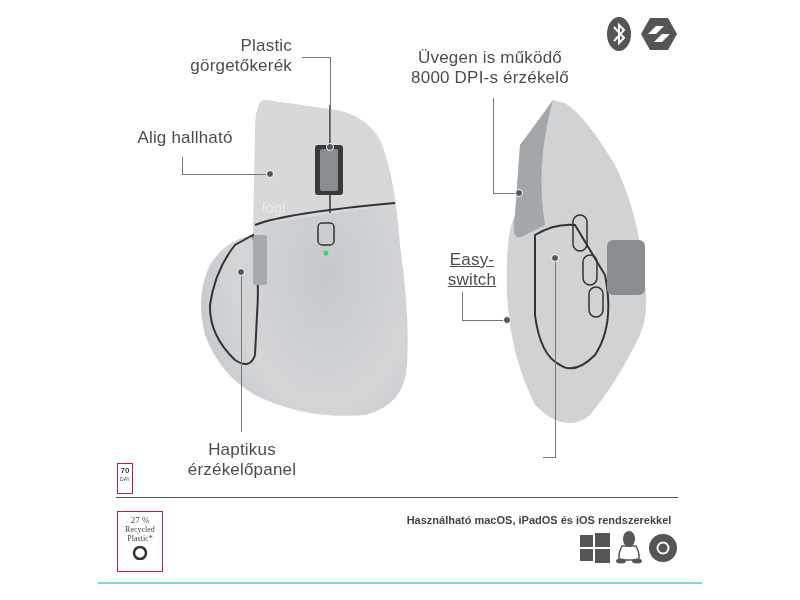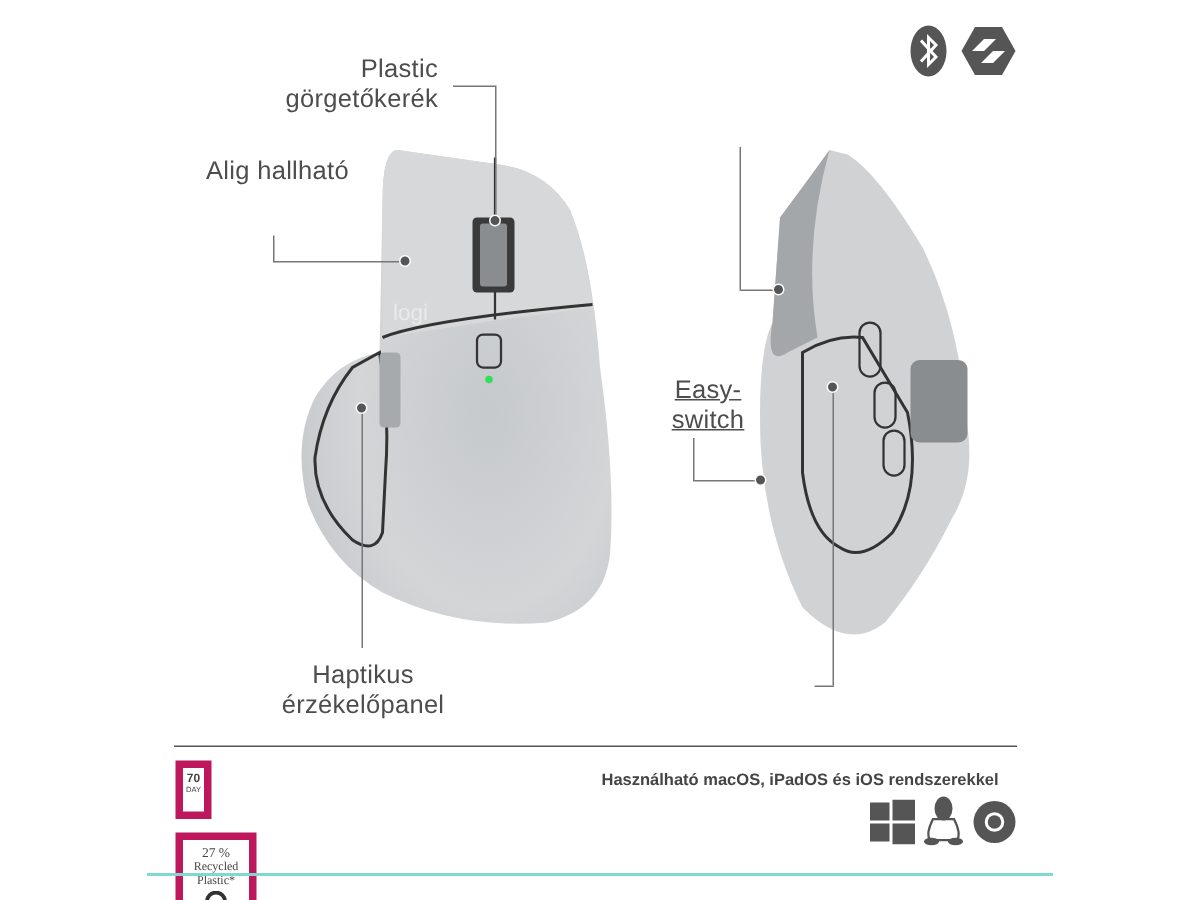--- a/index.html
+++ b/index.html
@@ -5,21 +5,21 @@
   html, body { margin:0; padding:0; background:#ffffff; }
   body { width:800px; height:600px; position:relative; overflow:hidden;
          font-family:"Liberation Sans", sans-serif; color:#4a4a4a; }
   .label { position:absolute; font-size:17px; line-height:20px; color:#4d4d4d; letter-spacing:0.2px; }
   .label.right { text-align:right; }
   .label.center { text-align:center; }
   .line { position:absolute; background:#777; }
   .dot { position:absolute; width:6px; height:6px; border-radius:50%; background:#555; border:1px solid #fff; }
   svg { position:absolute; }
   .compat { position:absolute; font-size:11px; font-weight:bold; color:#444; }
-  .badge { position:absolute; border:5px solid #be185d; text-align:center; color:#444;margin-top:44px; }
+  .badge { position:absolute; border:1px solid #be185d; text-align:center; color:#444; }
 </style>
 </head>
 <body>
 
 <svg style="left:606px;top:16px" width="26" height="36" viewBox="0 0 26 36">
   <ellipse cx="13" cy="18" rx="12" ry="17" fill="#555"></ellipse>
   <path d="M8 11 L18 22 L13 27 L13 9 L18 14 L8 25" stroke="#fff" stroke-width="2" fill="none"></path>
 </svg>
 <svg style="left:640px;top:16px" width="38" height="36" viewBox="0 0 38 36">
   <path d="M10 2 L28 2 L37 18 L28 34 L10 34 L1 18 Z" fill="#555"></path>
@@ -58,28 +58,30 @@
 </svg>
 
 <div class="label right" style="left:180px;top:36px;width:112px;">
   <div>Plastic</div>
   <div>görgetőkerék</div>
 </div>
 <div class="line" style="left:302px;top:57px;width:28px;height:1px;"></div>
 <div class="line" style="left:330px;top:57px;width:1px;height:90px;"></div>
 <div class="dot" style="left:326px;top:143px;"></div>
 
-<div class="label center" style="left:110px;top:104px;width:150px;">
+<div class="label center" style="left:110px;top:128px;width:150px;">
   <div>Alig hallható</div>
 </div>
 <div class="line" style="left:182px;top:157px;width:1px;height:17px;"></div>
 <div class="line" style="left:182px;top:174px;width:88px;height:1px;"></div>
 <div class="dot" style="left:266px;top:170px;"></div>
 
 <div class="label center" style="left:380px;top:48px;width:220px;">
+  <div>Üvegen is működő</div>
+  <div>8000 DPI-s érzékelő</div>
 </div>
 <div class="line" style="left:493px;top:98px;width:1px;height:95px;"></div>
 <div class="line" style="left:493px;top:193px;width:25px;height:1px;"></div>
 <div class="dot" style="left:515px;top:189px;"></div>
 
 <div class="label center" style="left:432px;top:250px;width:80px;text-decoration:underline;">
   <div>Easy-</div>
   <div>switch</div>
 </div>
 <div class="line" style="left:462px;top:292px;width:1px;height:28px;"></div>
@@ -108,21 +110,21 @@
 
 <div class="badge" style="left:117px;top:511px;width:44px;height:55px;font-size:8px;line-height:9px;padding-top:4px;font-family:Liberation Serif, serif;">
   <div style="font-size:9px;">27 %</div>
   <div>Recycled</div>
   <div>Plastic*</div>
   <svg style="position:relative;margin-top:3px" width="16" height="14" viewBox="0 0 16 14">
     <circle cx="8" cy="7" r="6" fill="none" stroke="#333" stroke-width="2.5"></circle>
   </svg>
 </div>
 
-<div class="compat" style="left:401px;top:514px;width:276px;text-align:left;">Használható macOS, iPadOS és iOS rendszerekkel</div>
+<div class="compat" style="left:401px;top:514px;width:276px;text-align:center;">Használható macOS, iPadOS és iOS rendszerekkel</div>
 
 <svg style="left:580px;top:533px" width="30" height="30" viewBox="0 0 30 30">
   <rect x="0" y="2" width="13" height="12" fill="#555"></rect>
     <rect x="15" y="0" width="15" height="14" fill="#555"></rect>
   <rect x="0" y="16" width="13" height="12" fill="#555"></rect>
     <rect x="15" y="16" width="15" height="14" fill="#555"></rect>
 </svg>
 <svg style="left:615px;top:530px" width="28" height="34" viewBox="0 0 28 34">
   <ellipse cx="14" cy="9" rx="6" ry="8" fill="#555"></ellipse>
   <path d="M7 16 Q2 26 5 30 L23 30 Q26 26 21 16 Z" fill="none" stroke="#555" stroke-width="1.5"></path>

